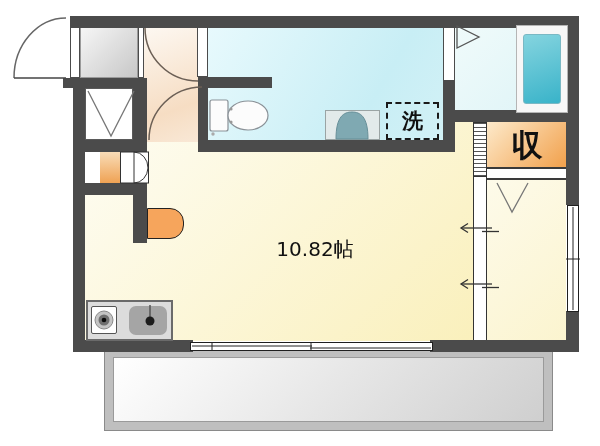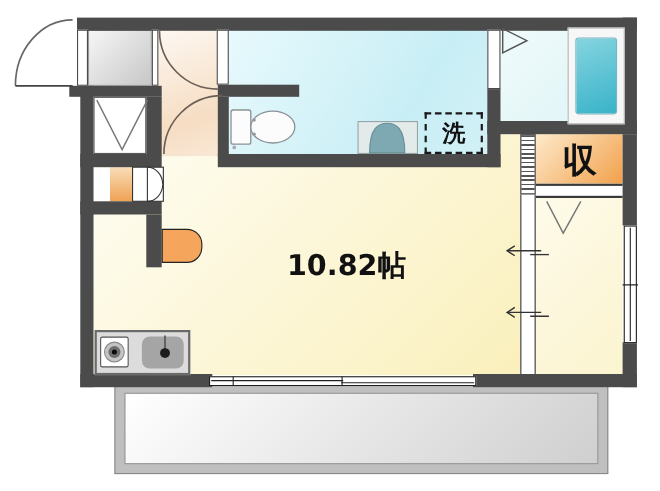--- a/index.html
+++ b/index.html
@@ -90,21 +90,21 @@
   <div class="abs tub-out" style="left:516px;top:25px;width:52px;height:88px;"></div>
   <div class="abs tub-in" style="left:523px;top:34px;width:38px;height:70px;"></div>
   <div class="abs basin" style="left:325px;top:110px;width:55px;height:30px;"></div>
   <div class="abs dashedbox lbl" style="left:386px;top:102px;width:53px;height:38px;font-size:21px;font-weight:600;">
       <span>洗</span>
     </div>
 
   <div class="abs window" style="left:190px;top:342px;width:243px;height:9px;"></div>
   <div class="abs window" style="left:567px;top:205px;width:12px;height:107px;"></div>
 
-  <div class="abs lbl" style="left:225px;top:224px;width:180px;font-size:26px;font-weight:700;">10.82帖</div>
+  <div class="abs lbl" style="left:225px;top:236px;width:180px;font-size:20px;font-weight:400;">10.82帖</div>
   <div class="abs lbl" style="left:489px;top:125px;width:76px;font-size:31px;font-weight:600;">収</div>
 
   <svg id="symbols" width="600" height="446" viewBox="0 0 600 446">
 
     <g fill="none" stroke="#666" stroke-width="1.5">
       <path d="M 14 78 A 52 60 0 0 1 66 18"></path>
       <line x1="14" y1="78" x2="66" y2="78" stroke="#444"></line>
     </g>
 
     <g fill="none" stroke="#6b5f55" stroke-width="1.5">

